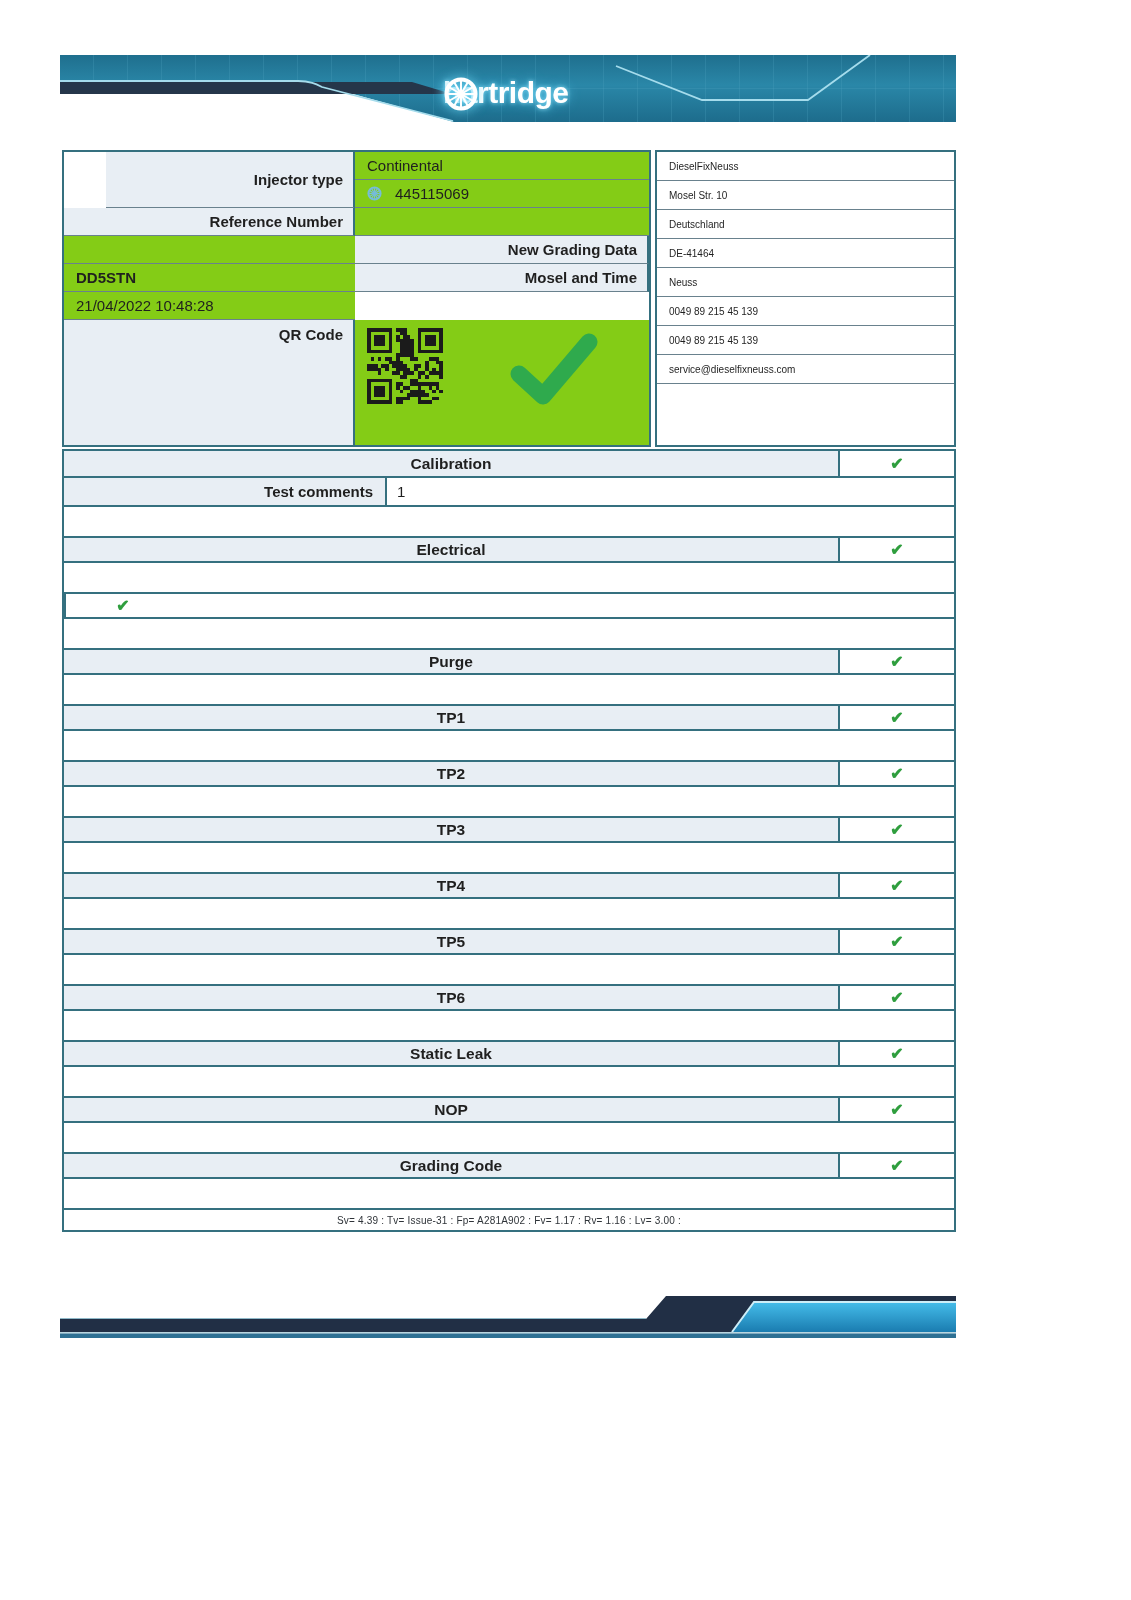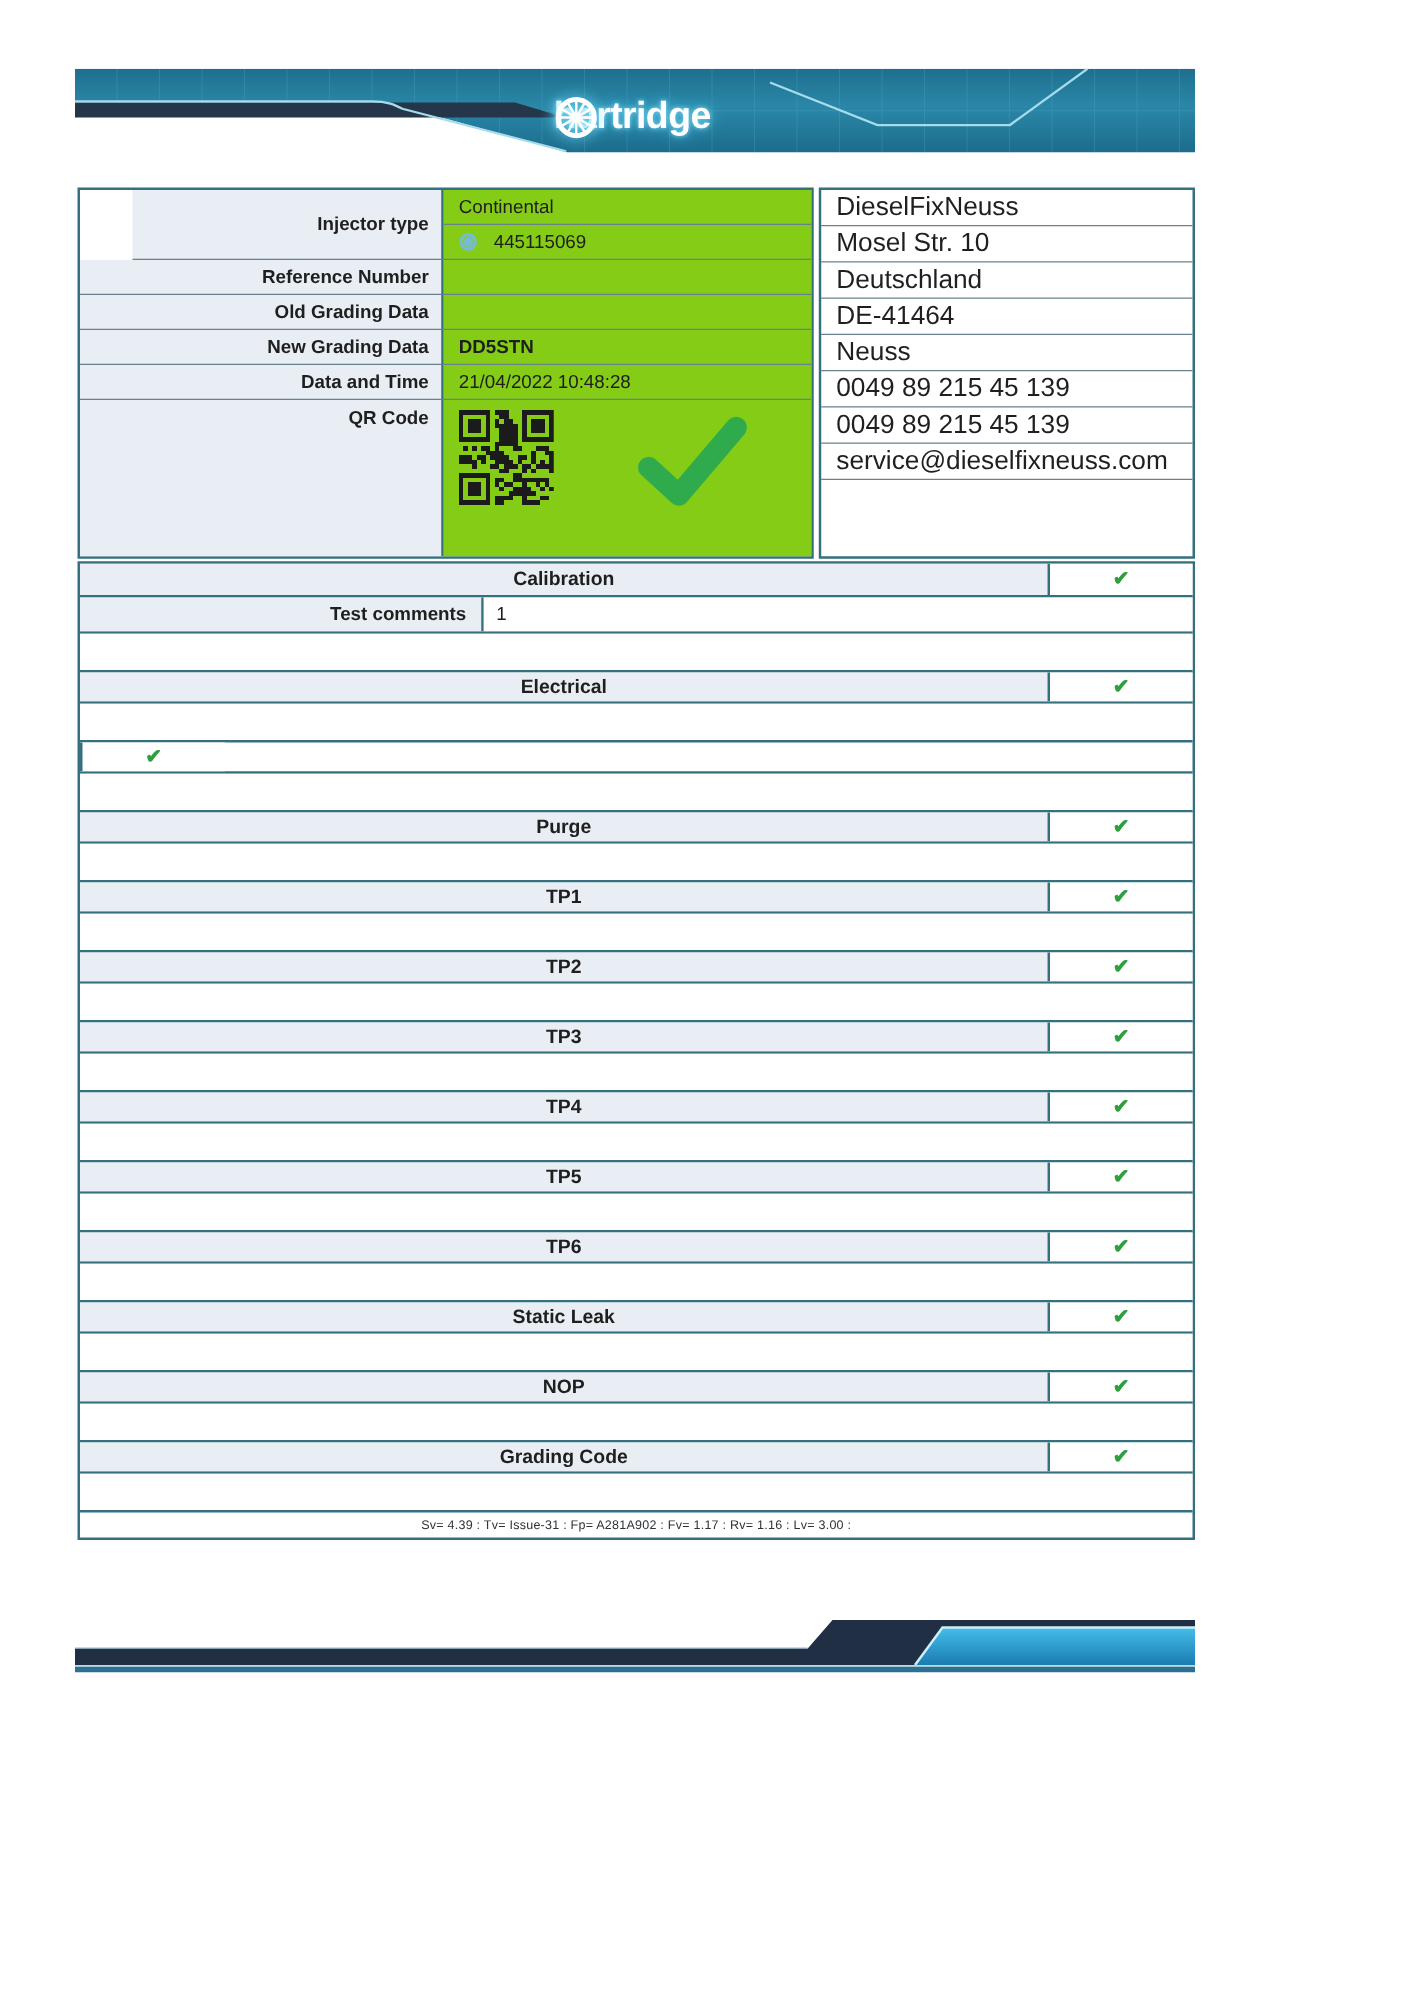--- a/index.html
+++ b/index.html
@@ -35,21 +35,21 @@
   .ilabel.qr-label { grid-row:7; align-items:flex-start; padding-top:6px; border-bottom:none; }
   .ival.qr-cell { grid-row:7; border-bottom:none; align-items:flex-start; padding-top:8px; gap:64px; }
   .bold { font-weight:700; }
   .wheel-small { width:15px; height:15px; color:#76bcd8; margin-right:13px; flex:none; }
   .qr-svg { width:76px; height:76px; }
   .qr-svg rect { fill:#1b1b1b; }
   .big-check { width:94px; height:78px; margin-top:2px; }
 
   .info-right {
     width:301px; height:297px; border:2px solid var(--border-teal,#35707f);
-    display:flex; flex-direction:column; background:#fff; font-size:21px;
+    display:flex; flex-direction:column; background:#fff; font-size:10px;
   }
   .addr-row { height:29px; flex:none; display:flex; align-items:center; padding-left:12px; border-bottom:1px solid #69818d; }
   .addr-fill { flex:1; }
 
   
   .main-box { position:absolute; left:62px; top:449px; width:894px; border:2px solid var(--border-teal,#35707f); background:#fff; }
   .sec-header { height:27px; display:flex; border-top:2px solid var(--border-teal,#35707f); border-bottom:2px solid var(--border-teal,#35707f); }
   .sec-header.first { border-top:none; }
   .sec-label {
     flex:1; background:var(--cell-bg,#e9eff4); display:flex; align-items:center; justify-content:center;
@@ -130,25 +130,24 @@
             <line x1="18" y1="31" x2="18" y2="5"></line>
             <line x1="11.5" y1="29.3" x2="24.5" y2="6.7"></line>
             <line x1="6.7" y1="24.5" x2="29.3" y2="11.5"></line>
           </g>
           <circle cx="18" cy="18" r="4" fill="currentColor"></circle>
         </svg>
         <span>445115069</span>
       </div>
       <div class="ilabel">Reference Number</div>
       <div class="ival"></div>
-      <div class="ilabel">Old Grading Data</div>
       <div class="ival"></div>
       <div class="ilabel">New Grading Data</div>
       <div class="ival bold">DD5STN</div>
-      <div class="ilabel">Data and Time</div>
+      <div class="ilabel">Mosel and Time</div>
       <div class="ival">21/04/2022 10:48:28</div>
       <div class="ilabel qr-label">QR Code</div>
       <div class="ival qr-cell">
         <svg class="qr-svg" id="qr-svg" viewBox="0 0 21 21" shape-rendering="crispEdges">
             <rect x="0" y="0" width="1" height="1"></rect>
             <rect x="1" y="0" width="1" height="1"></rect>
             <rect x="2" y="0" width="1" height="1"></rect>
             <rect x="3" y="0" width="1" height="1"></rect>
             <rect x="4" y="0" width="1" height="1"></rect>
             <rect x="5" y="0" width="1" height="1"></rect>

